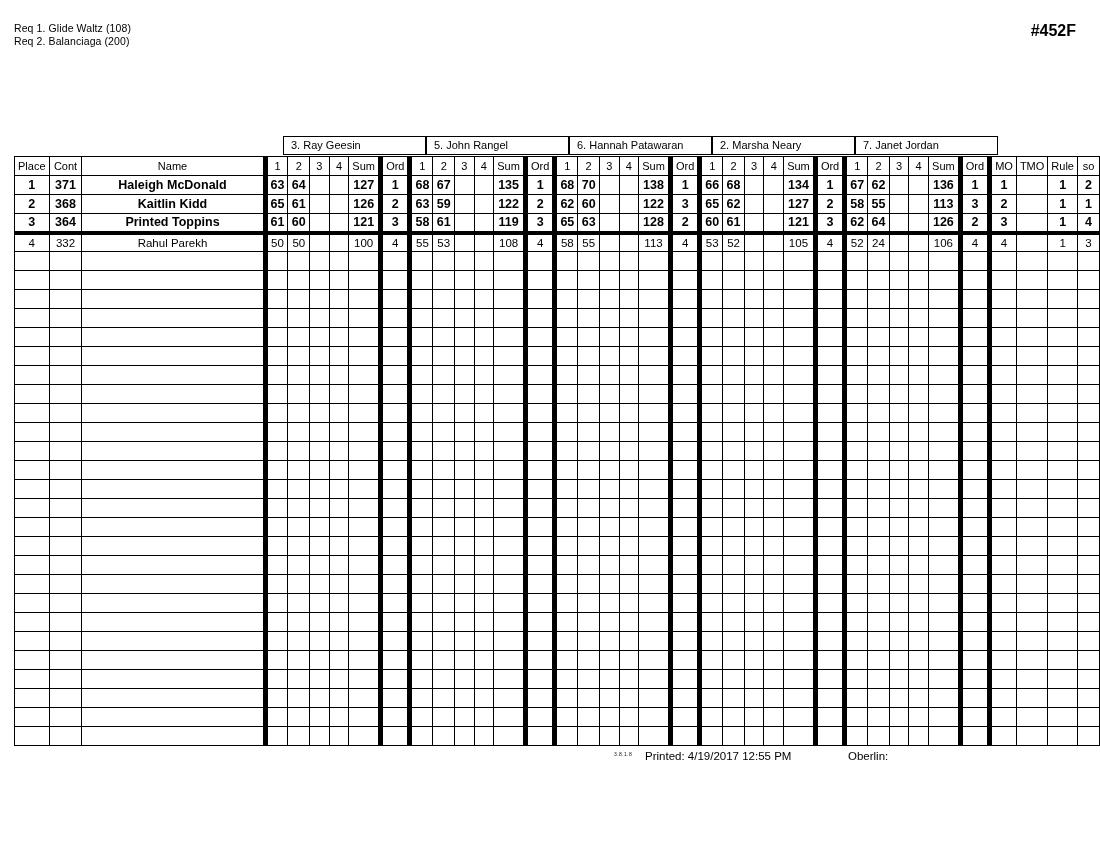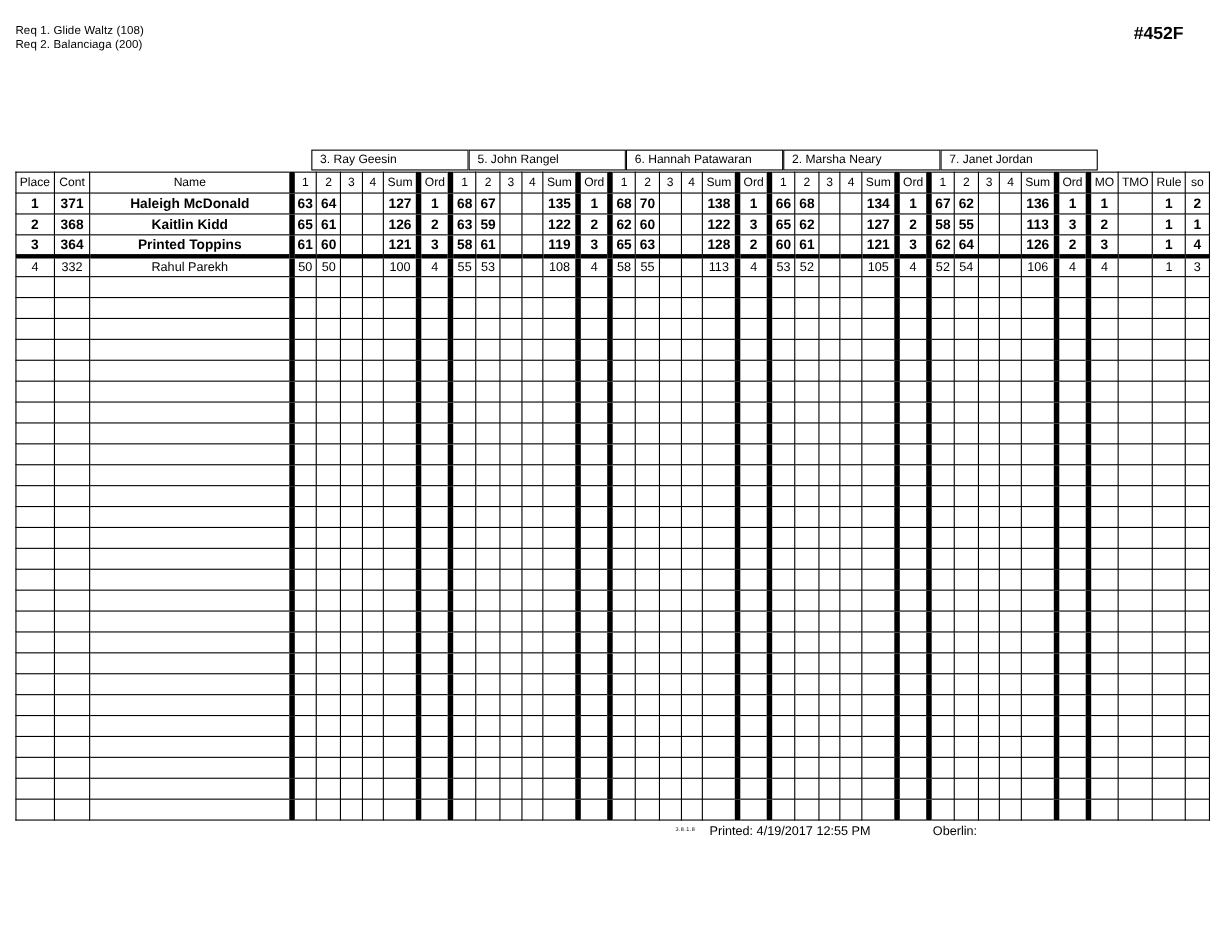--- a/index.html
+++ b/index.html
@@ -286,21 +286,21 @@
           <td class="num" style="width: 22px;"></td>
           <td class="num" style="width: 32px;">113</td>
           <td class="ord barL barR" style="width: 23px;">4</td>
           <td class="num barL" style="width: 22px;">53</td>
           <td class="num" style="width: 22px;">52</td>
           <td class="num" style="width: 22px;"></td>
           <td class="num" style="width: 22px;"></td>
           <td class="num" style="width: 32px;">105</td>
           <td class="ord barL barR" style="width: 23px;">4</td>
           <td class="num barL" style="width: 22px;">52</td>
-          <td class="num" style="width: 22px;">54</td>
+          <td class="num" style="width: 22px;">24</td>
           <td class="num" style="width: 22px;"></td>
           <td class="num" style="width: 22px;"></td>
           <td class="num" style="width: 32px;">106</td>
           <td class="ord barL barR" style="width: 23px;">4</td>
           <td class="" style="width: 26px;">4</td>
           <td class="" style="width: 28px;"></td>
           <td class="" style="width: 27px;">1</td>
           <td class="" style="width: 23px;">3</td>
         </tr>
         <tr class="plain">

